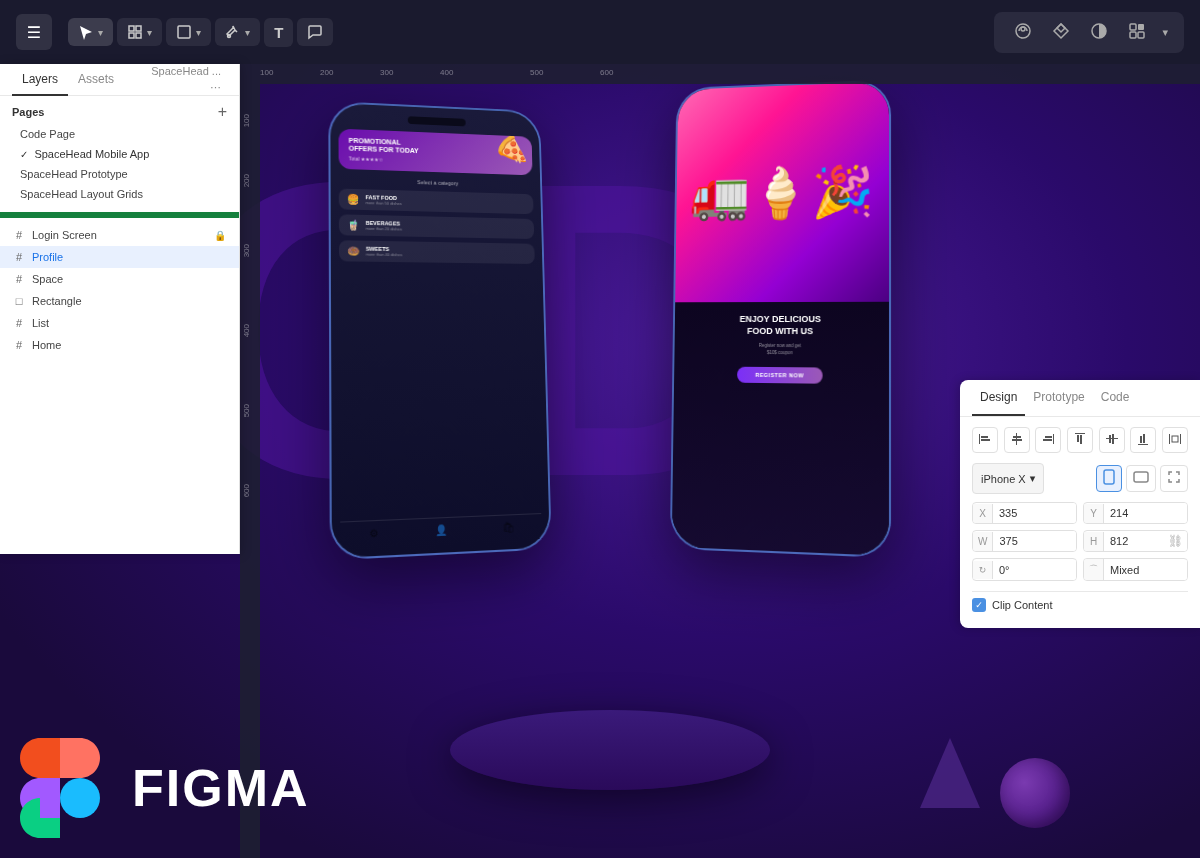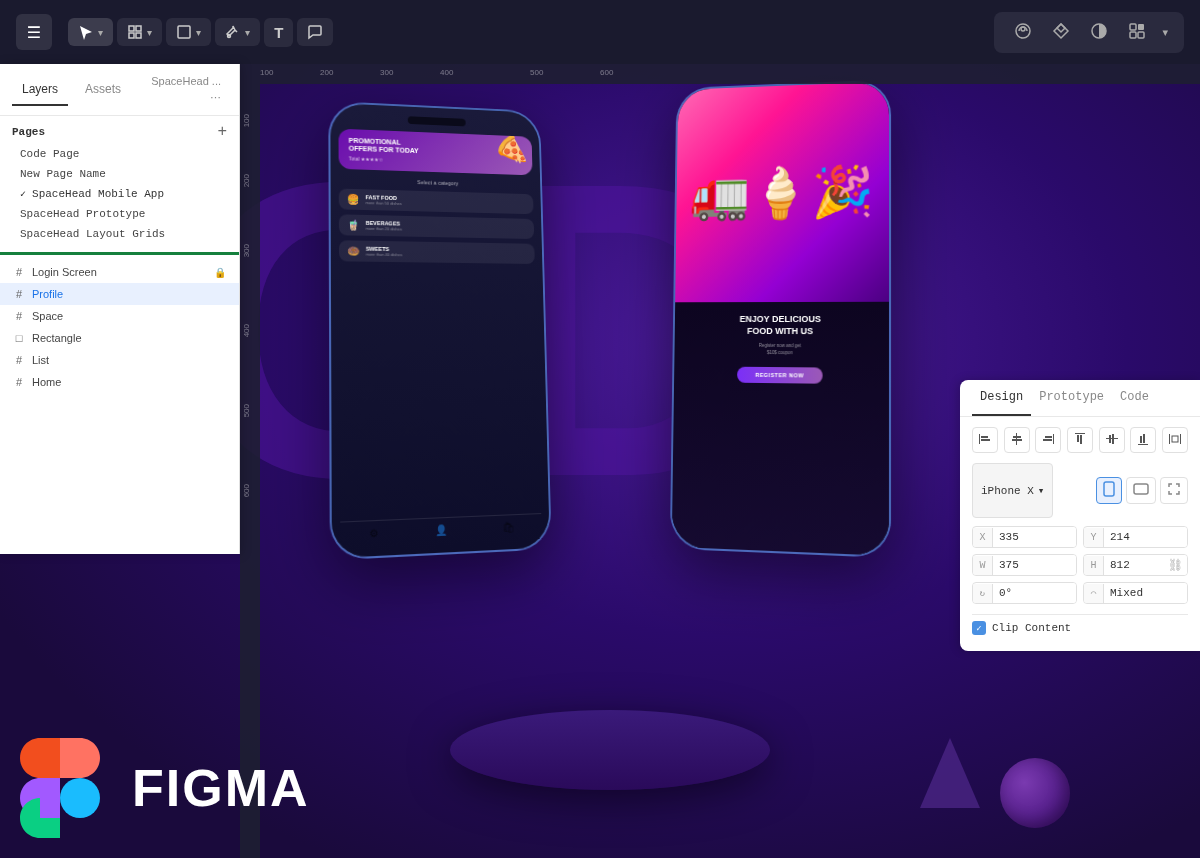--- a/index.html
+++ b/index.html
@@ -337,22 +337,22 @@
       flex-direction: column;
       border-right: 1px solid #e0e0e0;
       box-shadow: 2px 0 10px rgba(0,0,0,0.2);
     }
 
     .panel-tabs {
       display: flex;
       align-items: center;
       padding: 7px 12px;
       border-bottom: 1px solid #e8e8e8;
-      gap: 7px;
-      height: 52px;
+      gap: 0;
+      height: 32px;
     }
 
     .panel-tab {
       font-size: 12px;
       color: #888;
       padding: 8px 10px;
       cursor: pointer;
       border-bottom: 2px solid transparent;
     }
 
@@ -367,22 +367,21 @@
       padding: 8px 6px;
       margin-left: auto;
       display: flex;
       align-items: flex-end;
       gap: 4px;
       flex-direction: column;
     }
 
     .pages-section {
       padding: 8px 12px;
-      border-bottom: 3px solid #15803d;
-      font-family: Liberation Mono, monospace;
+      border-bottom: 6px solid #15803d;
     }
 
     .pages-header {
       display: flex;
       align-items: center;
       justify-content: space-between;
       margin-bottom: 4px;
     }
 
     .pages-title {
@@ -458,21 +457,20 @@
     
     .design-panel {
       position: absolute;
       top: 380px;
       right: 0;
       width: 240px;
       background: #fff;
       z-index: 10;
       box-shadow: -2px 0 10px rgba(0,0,0,0.2);
       border-radius: 8px 0 0 8px;
-      font-family: Liberation Mono, monospace;
     }
 
     .design-panel-tabs {
       display: flex;
       border-bottom: 1px solid #e8e8e8;
       padding: 0 12px;
     }
 
     .design-tab {
       font-size: 12px;
@@ -517,21 +515,21 @@
       display: flex;
       align-items: center;
       justify-content: space-between;
       margin-bottom: 8px;
     }
 
     .device-select {
       background: #f5f5f5;
       border: 1px solid #e0e0e0;
       border-radius: 4px;
-      padding: 20px 8px;
+      padding: 8px 8px;
       font-size: 11px;
       color: #333;
       cursor: pointer;
       display: flex;
       align-items: center;
       gap: 4px;
     }
 
     .device-icons {
       display: flex;
@@ -808,21 +806,20 @@
       <span>⋯</span>
     </div>
   </div>
 
   <div class="pages-section">
     <div class="pages-header">
       <span class="pages-title">Pages</span>
       <span class="pages-add">+</span>
     </div>
     <div class="page-item">Code Page</div>
-    <div class="page-item">New Page Name</div>
     <div class="page-item active">
       <span class="checkmark">✓</span> SpaceHead Mobile App
     </div>
     <div class="page-item">SpaceHead Prototype</div>
     <div class="page-item">SpaceHead Layout Grids</div>
   </div>
 
   <div class="layers-section">
     <div class="layer-item">
       <span class="layer-icon">#</span>

